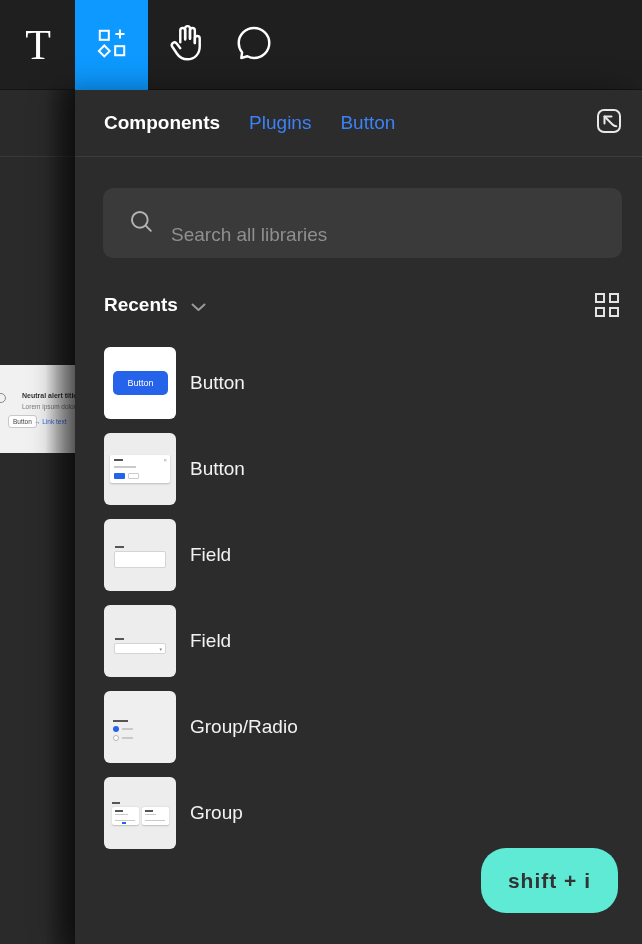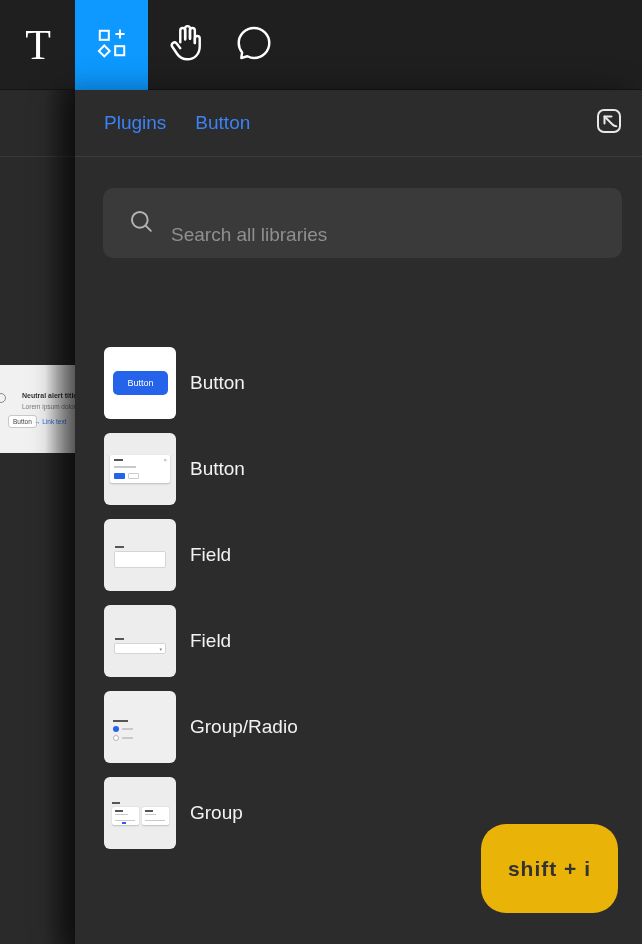--- a/index.html
+++ b/index.html
@@ -60,21 +60,21 @@
   .mini-btn-blue{position:absolute;left:4px;bottom:4px;width:11px;height:6px;background:#2563eb;border-radius:1px;}
   .mini-btn-ghost{position:absolute;left:18px;bottom:4px;width:11px;height:6px;background:#fff;border:1px solid #ccc;border-radius:1px;box-sizing:border-box;}
   .modal-x{position:absolute;right:3px;top:2px;font-size:6px;color:#999;}
   .field-input{position:absolute;left:10px;background:#fff;border:1px solid #d4d4d4;border-radius:2px;box-sizing:border-box;}
   .select-caret{position:absolute;right:3px;top:2px;font-size:5px;color:#888;}
   .gcard{position:absolute;top:30px;width:27px;height:18px;background:#fff;border-radius:2px;box-shadow:0 0.5px 1.5px rgba(0,0,0,0.2);}
   .radio{position:absolute;width:6px;height:6px;border-radius:50%;box-sizing:border-box;}
   .radio.sel{background:#2563eb;}
   .radio.unsel{background:#fff;border:1px solid #b5b5b5;}
 
-  .shortcut-pill{position:absolute;right:24px;bottom:31px;height:65px;padding:12px 27px;background:#eab308;border-radius:25px;display:flex;align-items:center;font-size:21px;font-weight:600;color:#333;letter-spacing:1px;}
+  .shortcut-pill{position:absolute;right:24px;bottom:31px;height:65px;padding:0 27px;background:#5eead4;border-radius:25px;display:flex;align-items:center;font-size:21px;font-weight:600;color:#333;letter-spacing:1px;}
 </style>
 </head>
 <body>
 
 <div class="stage">
 
   <div class="canvas">
     <div class="canvas-line"></div>
     <div class="alert-card">
       <div class="alert-info-circle"></div>
@@ -115,20 +115,21 @@
         <svg width="40" height="40" viewBox="0 0 28 28" fill="none" stroke="#ffffff" stroke-width="1.7" stroke-linejoin="round">
           <path d="M14 24.5c5.9 0 10.7-4.7 10.7-10.5S19.9 3.5 14 3.5 3.3 8.2 3.3 14c0 2.5.9 4.8 2.4 6.6l-.6 3.9 4.3-1.2c1.4.7 3 1.2 4.6 1.2z"></path>
         </svg>
       </span>
     </div>
   </div>
 
   <div class="panel">
 
     <div class="panel-header">
+      <span class="tab active">Components</span>
       <span class="tab">Plugins</span>
       <span class="tab">Button</span>
       <div class="popout-btn">
         <span>
           <svg width="32" height="32" viewBox="0 0 32 32" fill="none" stroke="#e8e8e8" stroke-width="2" stroke-linecap="round" stroke-linejoin="round">
             <rect x="5" y="5" width="22" height="22" rx="6"></rect>
             <path d="M11.5 18.5v-7h7"></path>
             <path d="M11.5 11.5l8 8q1.6 1.7 3.8 1.7"></path>
           </svg>
         </span>
@@ -138,20 +139,34 @@
     <div class="search-box">
       <span class="mag">
         <svg width="27" height="27" viewBox="0 0 24 24" fill="none" stroke="#b3b3b3" stroke-width="1.7" stroke-linecap="round">
           <circle cx="10.5" cy="10.5" r="7"></circle>
           <path d="M15.7 15.7l4.6 4.6"></path>
         </svg>
       </span>
       <input class="search-input" type="text" placeholder="Search all libraries" style="">
     </div>
 
+    <div class="recents-row">
+      <span class="recents-title">Recents</span>
+      <span class="recents-chevron">
+        <svg width="15" height="9" viewBox="0 0 15 9" fill="none" stroke="#9a9a9a" stroke-width="2" stroke-linecap="round" stroke-linejoin="round">
+          <path d="M1.5 1.5l6 5.5 6-5.5"></path>
+        </svg>
+      </span>
+      <div class="grid-btn">
+        <span class="sq"></span>
+        <span class="sq"></span>
+        <span class="sq"></span>
+        <span class="sq"></span>
+      </div>
+    </div>
 
     <div class="component-list">
 
       <div class="comp-row">
         <div class="thumb white">
           <div class="tb-button">Button</div>
         </div>
         <span class="comp-label">Button</span>
       </div>
 

